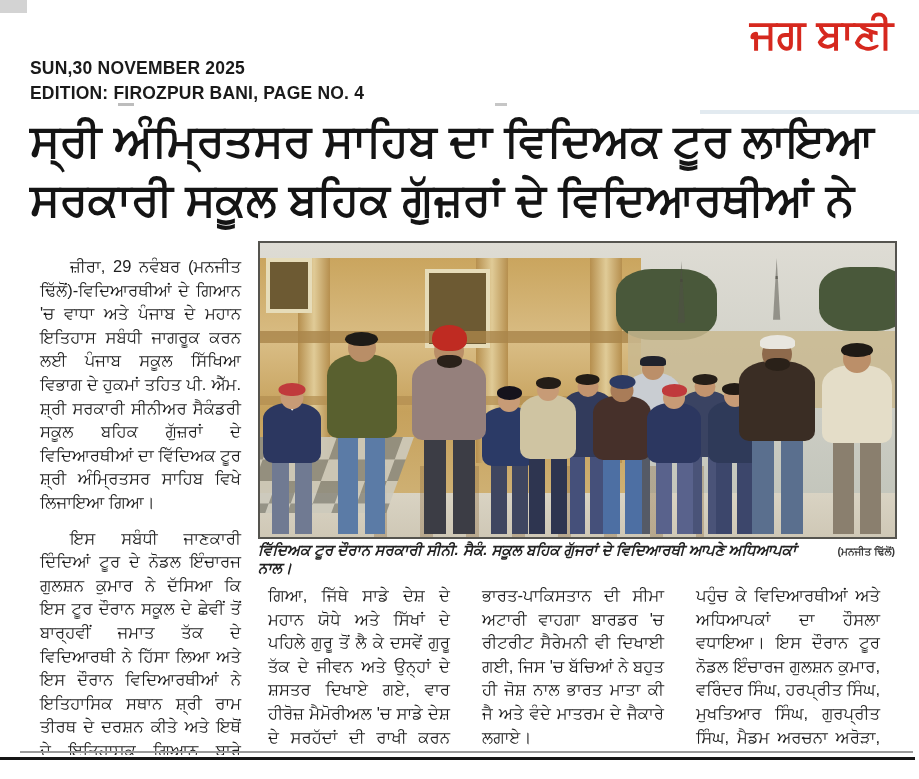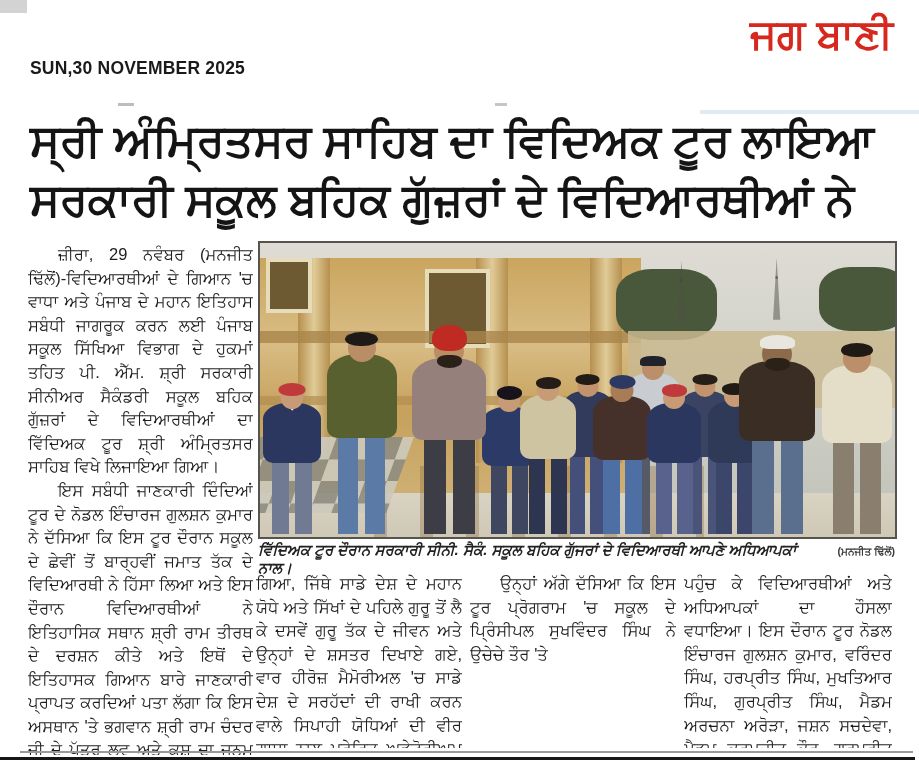--- a/index.html
+++ b/index.html
@@ -18,21 +18,21 @@
   .masthead{position:absolute;right:26px;top:14px;text-align:right;}
   .masthead-title{font-size:41px;font-weight:bold;line-height:1.0;}
   .masthead-sub{font-size:25px;font-weight:bold;margin-top:4px;}
 
   
   .headline{position:absolute;left:30px;top:112px;width:860px;font-weight:bold;
             font-size:45px;line-height:1.3;color:#141414;letter-spacing:0;}
 
   
   .bodytext{font-size:16.5px;line-height:1.43;text-align:justify;color:#1e1e1e;}
-  .bodytext p{margin:0;text-indent:30px;}
+  .bodytext p{margin:12px;text-indent:30px;}
   .col1{position:absolute;left:28px;top:243px;width:225px;height:512px;overflow:hidden;}
   .col2{position:absolute;left:256px;top:572px;width:206px;height:176px;overflow:hidden;}
   .col2 p{text-indent:0;}
   .col3{position:absolute;left:470px;top:572px;width:206px;height:176px;overflow:hidden;}
   .col3 p.first{text-indent:0;}
   .col4{position:absolute;left:684px;top:572px;width:208px;height:176px;overflow:hidden;}
   .col4 p{text-indent:0;}
 
   
   .photo-frame{position:absolute;left:258px;top:241px;width:635px;height:294px;
@@ -91,20 +91,21 @@
 
 <div class="page">
 
   <div class="corner-artifact"></div>
   <div class="dash-artifact-1"></div>
   <div class="dash-artifact-2"></div>
   <div class="logo-underline"></div>
 
   <div class="dateline">
     <div>SUN,30 NOVEMBER 2025</div>
+    <div>EDITION: FIROZPUR BANI, PAGE NO. 4</div>
   </div>
 
   <div class="masthead" style="color:#d6281e;">
     <div class="masthead-title">ਜਗ ਬਾਣੀ</div>
   </div>
 
   <div class="headline">
     <div>ਸ੍ਰੀ ਅੰਮ੍ਰਿਤਸਰ ਸਾਹਿਬ ਦਾ ਵਿਦਿਅਕ ਟੂਰ ਲਾਇਆ</div>
     <div>ਸਰਕਾਰੀ ਸਕੂਲ ਬਹਿਕ ਗੁੱਜ਼ਰਾਂ ਦੇ ਵਿਦਿਆਰਥੀਆਂ ਨੇ</div>
   </div>
@@ -235,20 +236,21 @@
   <div class="caption-row">
     <span class="caption-text">ਵਿੱਦਿਅਕ ਟੂਰ ਦੌਰਾਨ ਸਰਕਾਰੀ ਸੀਨੀ. ਸੈਕੰ. ਸਕੂਲ ਬਹਿਕ ਗੁੱਜਰਾਂ ਦੇ ਵਿਦਿਆਰਥੀ ਆਪਣੇ ਅਧਿਆਪਕਾਂ ਨਾਲ।</span>
     <span class="caption-credit">(ਮਨਜੀਤ ਢਿੱਲੋਂ)</span>
   </div>
 
   <div class="col2 bodytext">
     <p>ਗਿਆ, ਜਿੱਥੇ ਸਾਡੇ ਦੇਸ਼ ਦੇ ਮਹਾਨ ਯੋਧੇ ਅਤੇ ਸਿੱਖਾਂ ਦੇ ਪਹਿਲੇ ਗੁਰੂ ਤੋਂ ਲੈ ਕੇ ਦਸਵੇਂ ਗੁਰੂ ਤੱਕ ਦੇ ਜੀਵਨ ਅਤੇ ਉਨ੍ਹਾਂ ਦੇ ਸ਼ਸਤਰ ਦਿਖਾਏ ਗਏ, ਵਾਰ ਹੀਰੋਜ਼ ਮੈਮੋਰੀਅਲ 'ਚ ਸਾਡੇ ਦੇਸ਼ ਦੇ ਸਰਹੱਦਾਂ ਦੀ ਰਾਖੀ ਕਰਨ ਵਾਲੇ ਸਿਪਾਹੀ ਯੋਧਿਆਂ ਦੀ ਵੀਰ ਗਾਥਾ ਨਾਲ ਪ੍ਰੇਰਿਤ ਅਡੇਟੋਰੀਅਮ 'ਚ ਵੀਡੀਓ ਵੀ ਦਿਖਾਈ ਗਈ। ਇਸ ਤੋਂ ਬਾਅਦ</p>
   </div>
 
   <div class="col3 bodytext">
+    <p class="first">ਭਾਰਤ-ਪਾਕਿਸਤਾਨ ਦੀ ਸੀਮਾ ਅਟਾਰੀ ਵਾਹਗਾ ਬਾਰਡਰ 'ਚ ਰੀਟਰੀਟ ਸੈਰੇਮਨੀ ਵੀ ਦਿਖਾਈ ਗਈ, ਜਿਸ 'ਚ ਬੱਚਿਆਂ ਨੇ ਬਹੁਤ ਹੀ ਜੋਸ਼ ਨਾਲ ਭਾਰਤ ਮਾਤਾ ਕੀ ਜੈ ਅਤੇ ਵੰਦੇ ਮਾਤਰਮ ਦੇ ਜੈਕਾਰੇ ਲਗਾਏ।</p>
     <p>ਉਨ੍ਹਾਂ ਅੱਗੇ ਦੱਸਿਆ ਕਿ ਇਸ ਟੂਰ ਪ੍ਰੋਗਰਾਮ 'ਚ ਸਕੂਲ ਦੇ ਪ੍ਰਿੰਸੀਪਲ ਸੁਖਵਿੰਦਰ ਸਿੰਘ ਨੇ ਉਚੇਚੇ ਤੌਰ 'ਤੇ</p>
   </div>
 
   <div class="col4 bodytext">
     <p>ਪਹੁੰਚ ਕੇ ਵਿਦਿਆਰਥੀਆਂ ਅਤੇ ਅਧਿਆਪਕਾਂ ਦਾ ਹੌਸਲਾ ਵਧਾਇਆ। ਇਸ ਦੌਰਾਨ ਟੂਰ ਨੋਡਲ ਇੰਚਾਰਜ ਗੁਲਸ਼ਨ ਕੁਮਾਰ, ਵਰਿੰਦਰ ਸਿੰਘ, ਹਰਪ੍ਰੀਤ ਸਿੰਘ, ਮੁਖਤਿਆਰ ਸਿੰਘ, ਗੁਰਪ੍ਰੀਤ ਸਿੰਘ, ਮੈਡਮ ਅਰਚਨਾ ਅਰੋੜਾ, ਜਸ਼ਨ ਸਚਦੇਵਾ, ਮੈਡਮ ਕਰਮਜੀਤ ਕੌਰ, ਗੁਰਪ੍ਰੀਤ ਕੌਰ, ਮੈਡਮ ਸੁਨੀਤਾ ਆਦਿ ਉਚੇਚੇ ਤੌਰ 'ਤੇ ਹਾਜ਼ਰ ਸਨ।</p>
   </div>
 
   <div class="rule-grey"></div>
   <div class="rule-black"></div>
 

